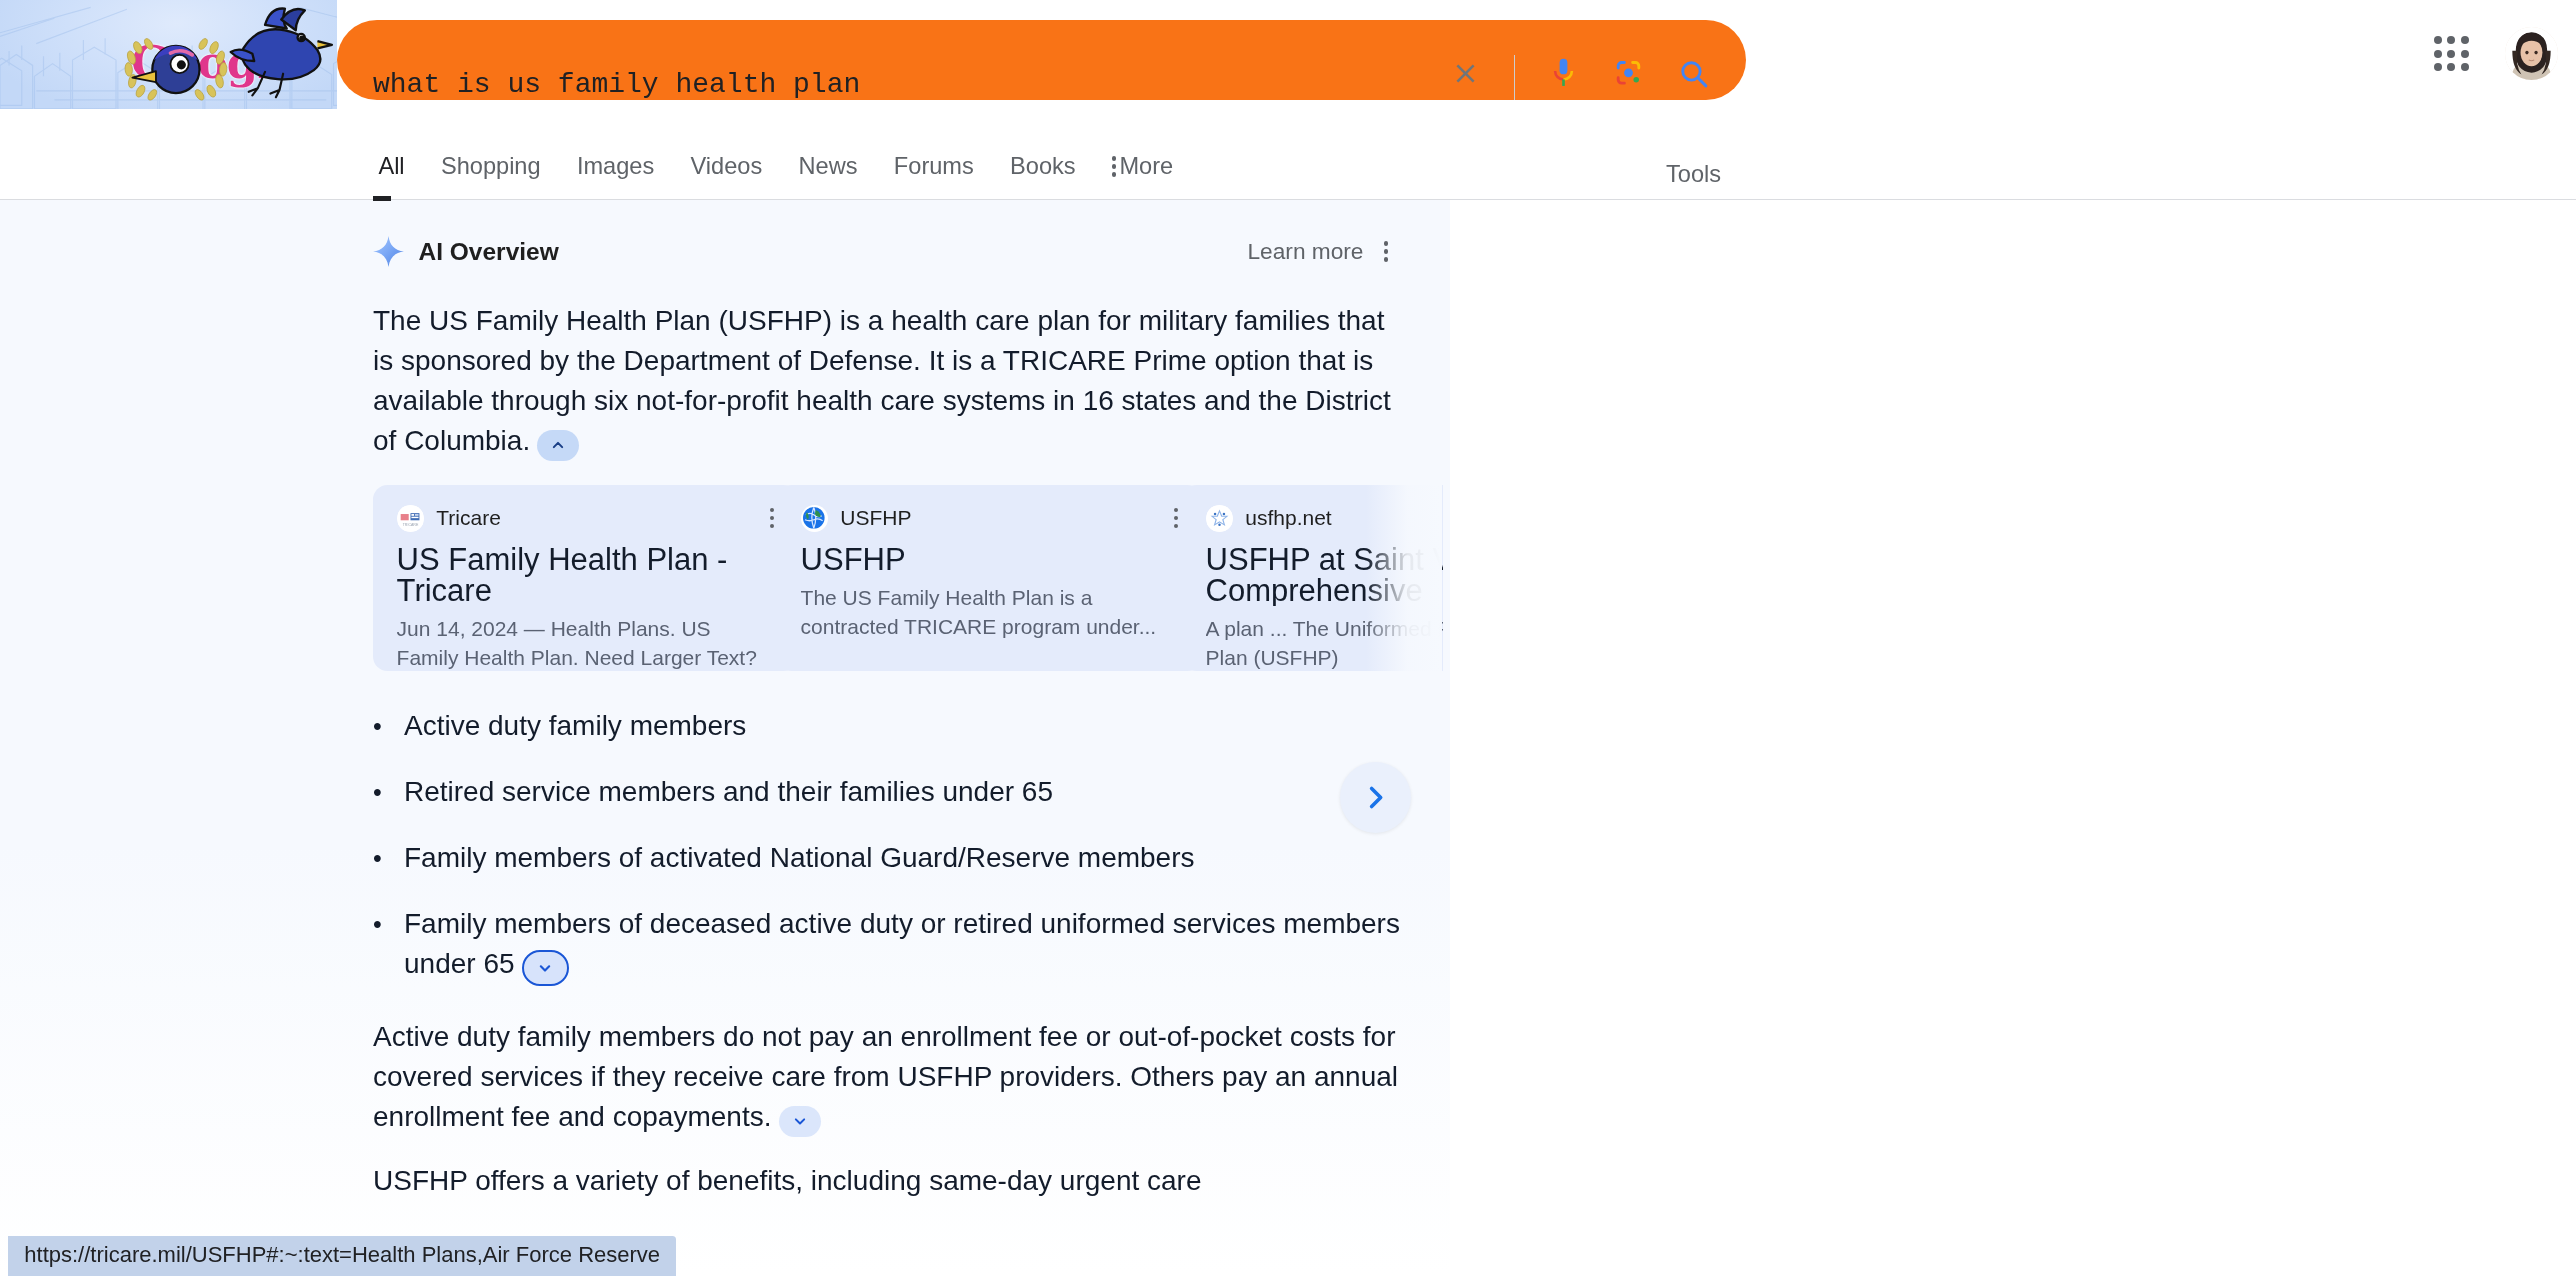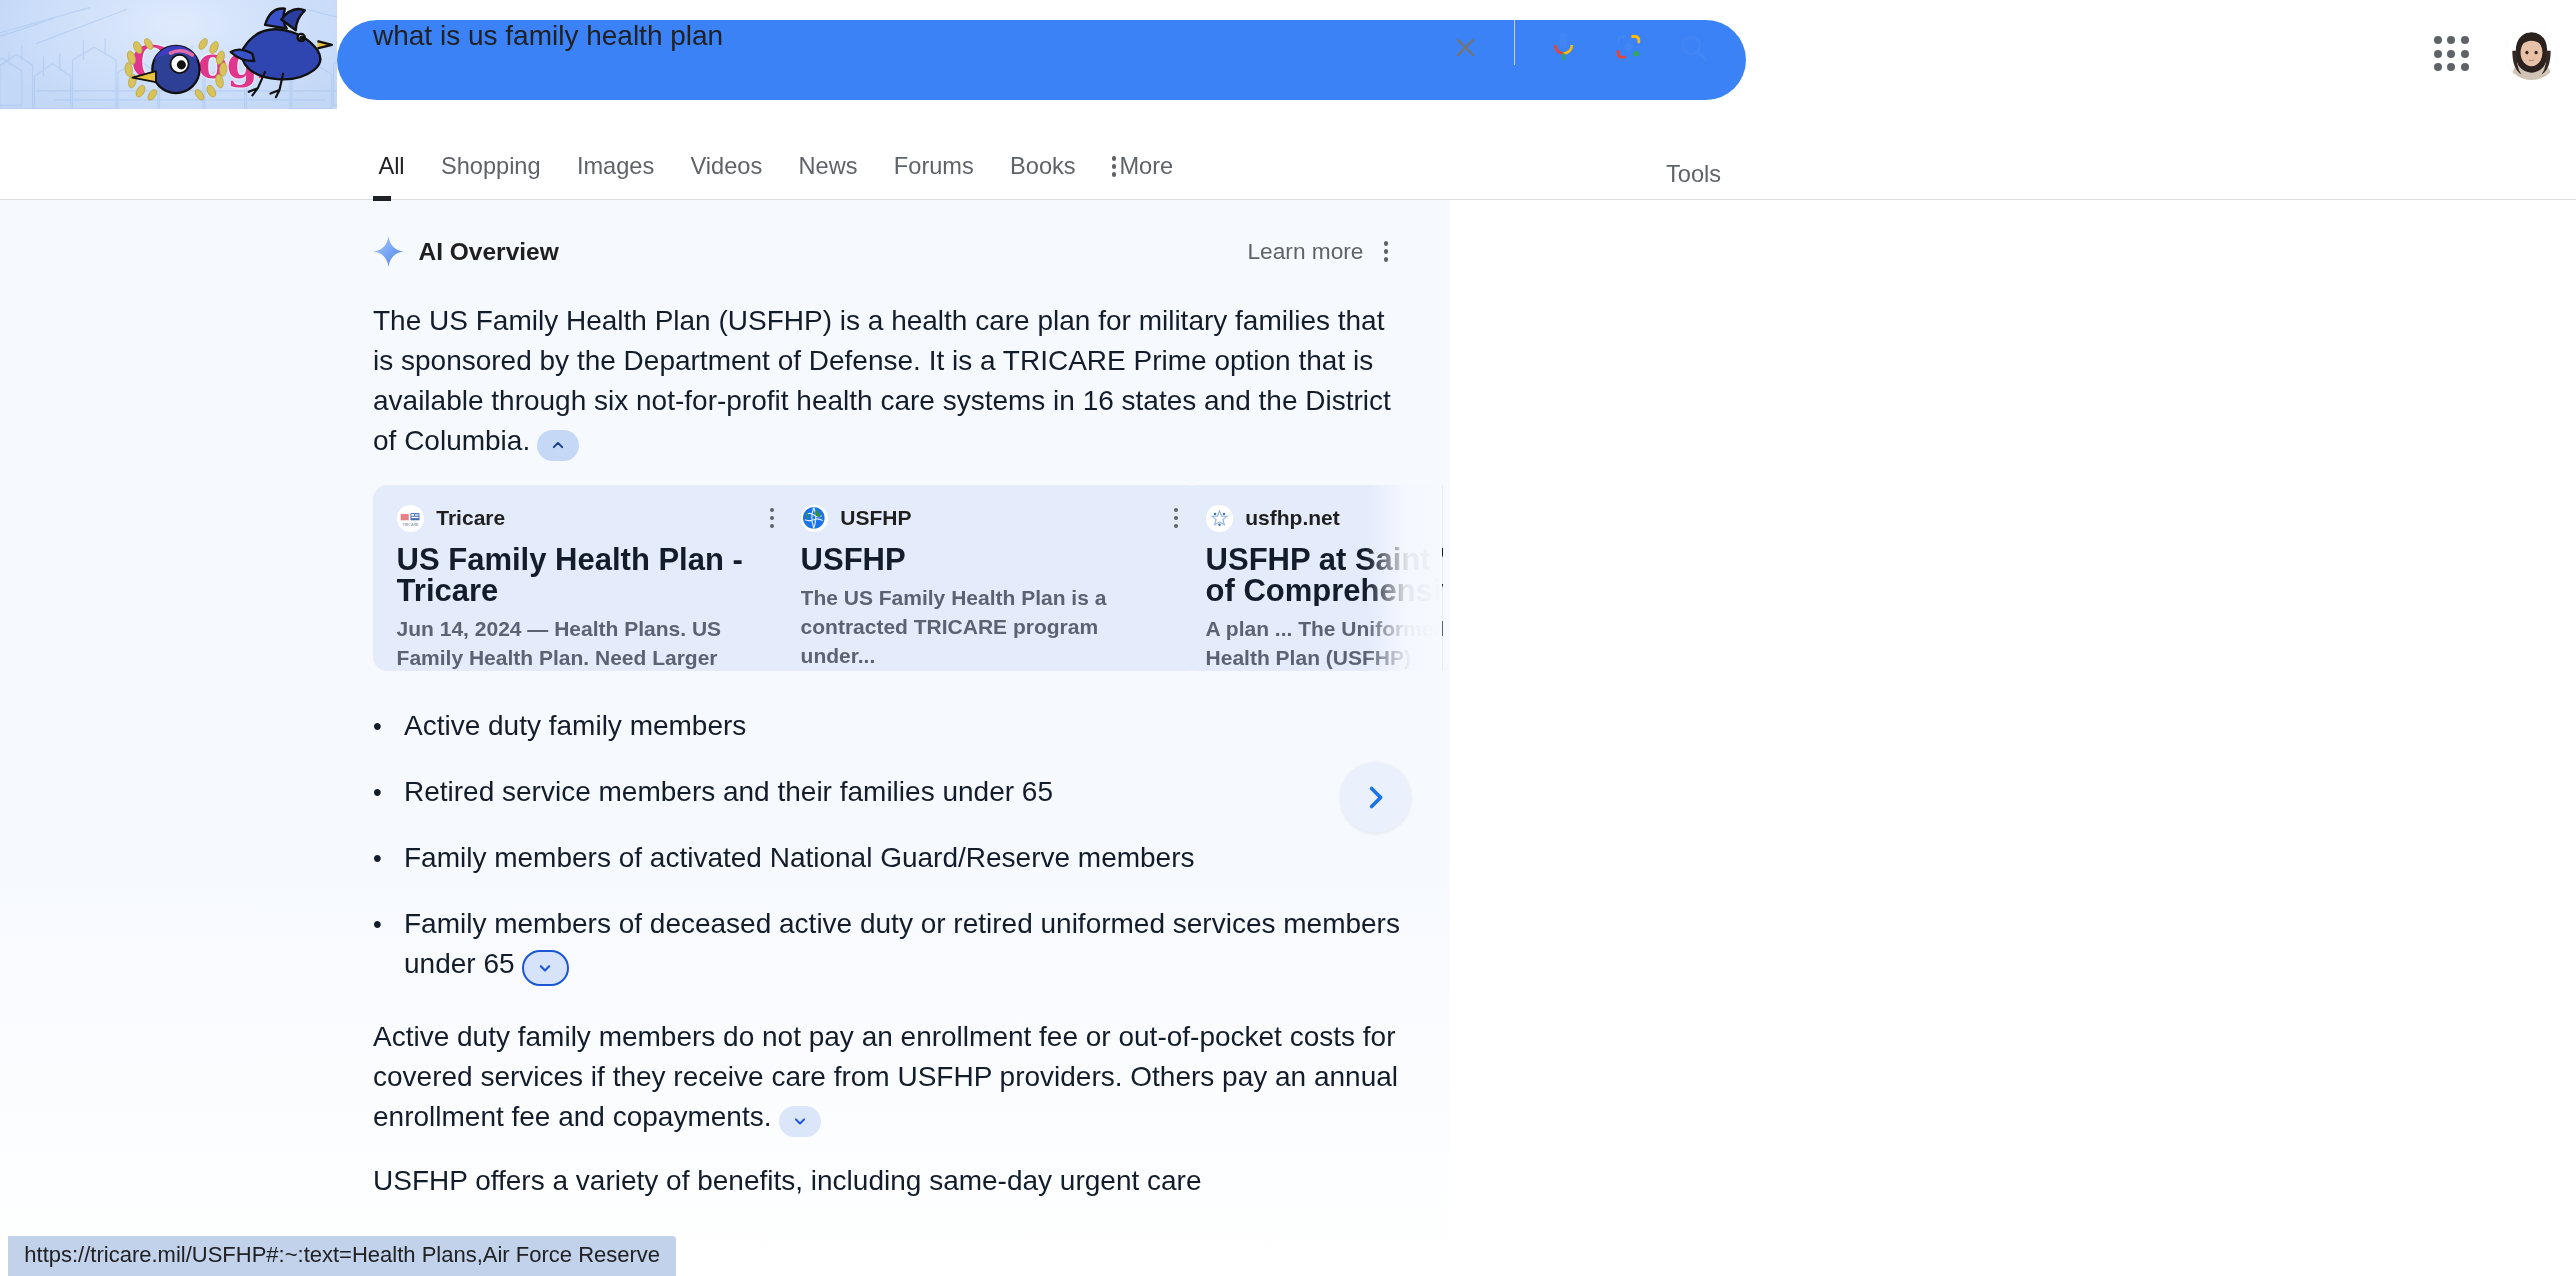--- a/index.html
+++ b/index.html
@@ -44,25 +44,26 @@
     z-index: 4;
     text-shadow: 0 0 1.8px #fff, 0 0 2.7px #fff;
   }
   .wheat { position:absolute; z-index:5; }
 
   
   .searchbar {
     position: absolute;
     left: 337px; top: 20px;
     width: 1409px; height: 80px;
-    background: #3b82f6;
+    background: #f97316;
     border-radius: 40px;
     display: flex;
-    align-items: flex-start;
+    align-items: flex-end;
     z-index: 10;
+    font-family: Liberation Mono, monospace;
   }
   .search-input-text {
     flex: 1;
     margin-left: 36px;
     font-size: 28px;
     color: #202124;
     white-space: nowrap;
     overflow: hidden;
   }
   .sb-icon {
@@ -213,21 +214,20 @@
     margin: 22px 0 31px 0;
     overflow: hidden;
   }
   .card {
     position: absolute;
     top: 0;
     width: 425px; height: 186px;
     background: #e4ebfb;
     border-radius: 14.5px;
     padding: 20px 23.6px 0 23.6px;
-    font-weight: bold;
   }
   .card.c1 { left: 0; }
   .card.c2 { left: 404px; }
   .card.c3 { left: 809px; }
   .card-head {
     display: flex; align-items: center;
     margin-bottom: 12.7px;
   }
   .favicon {
     width: 27px; height: 27px; border-radius: 50%;

